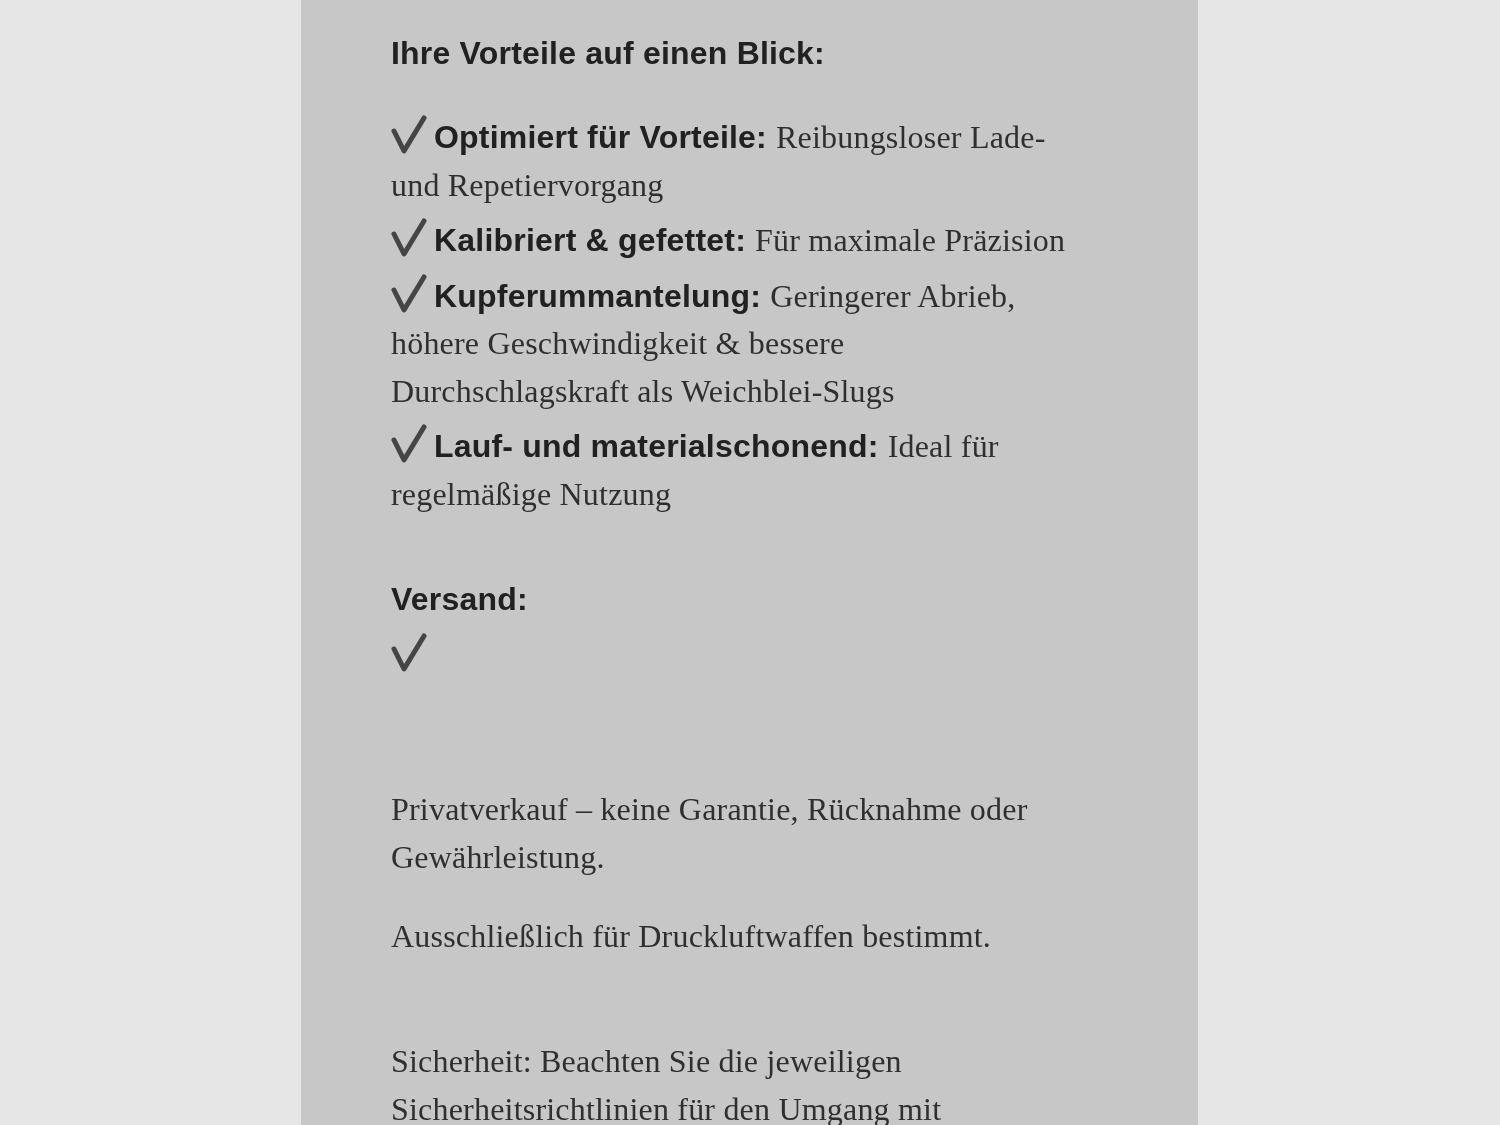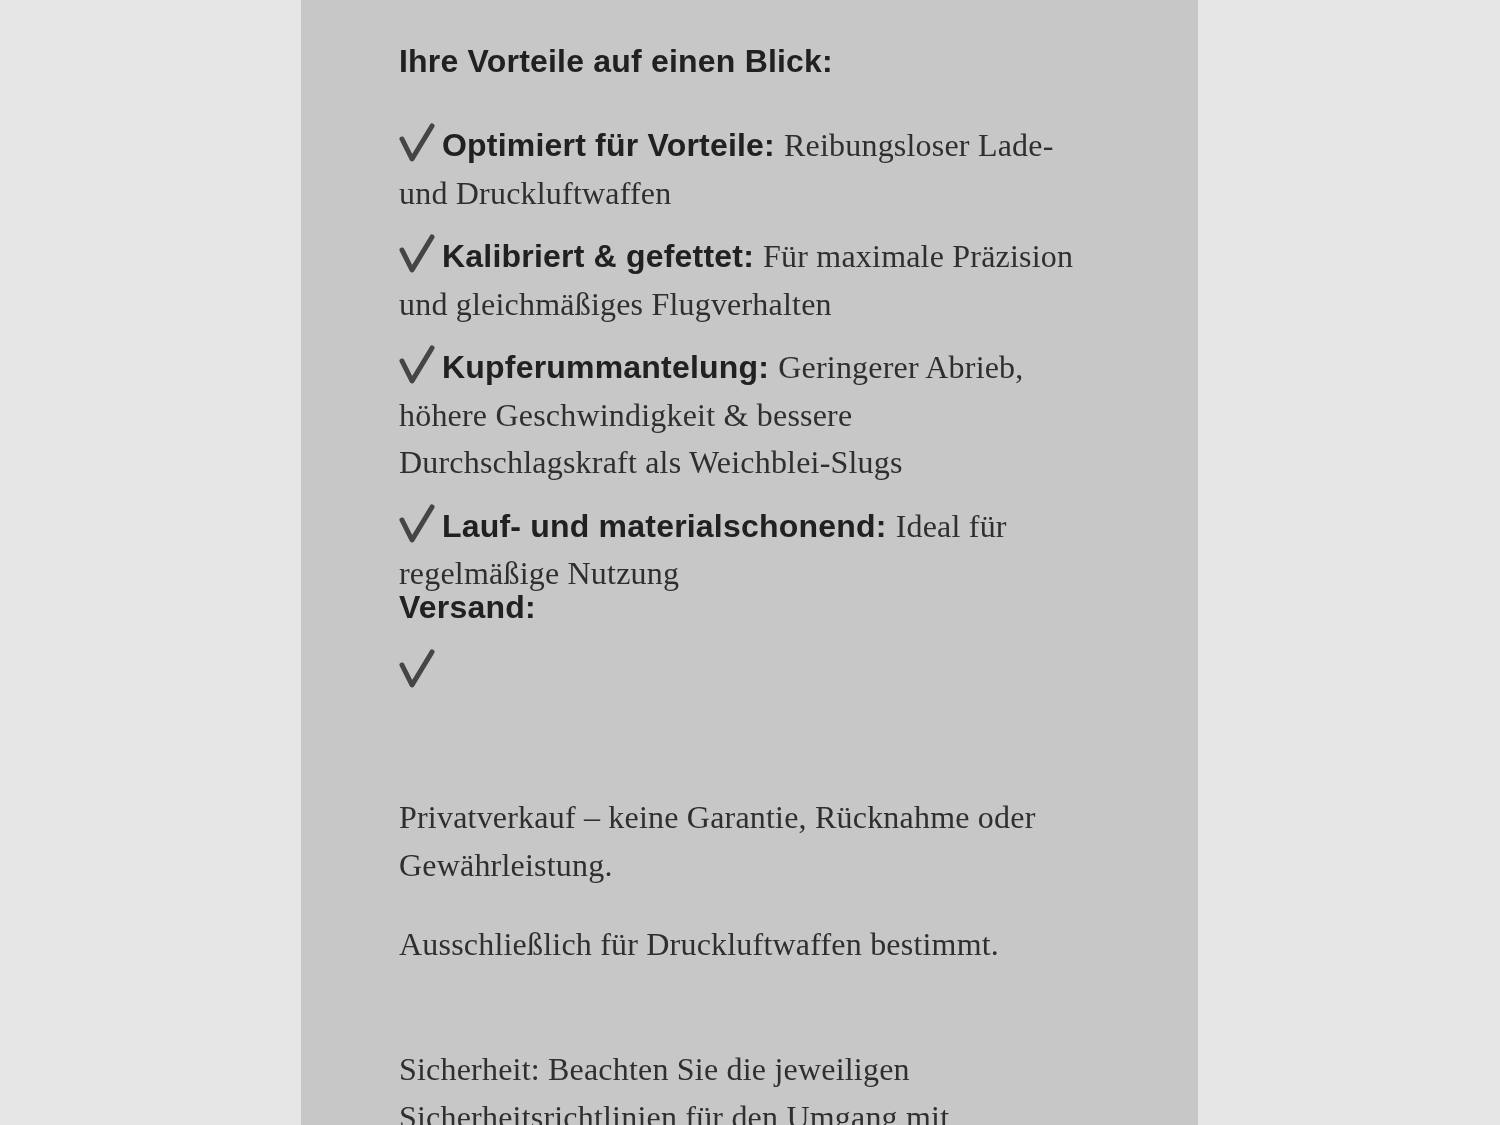--- a/index.html
+++ b/index.html
@@ -29,21 +29,21 @@
   .block {
     position: absolute;
     left: 383px;
     width: 815px;
     font-size: 32px;
     line-height: 47.5px;
     letter-spacing: 0.2px;
     color: #2f2f2f;
   }
   .block p, .block h2 {
-    margin: 16px;
+    margin: 8px;
     font-size: 32px;
     line-height: 47.5px;
     font-weight: normal;
   }
   .bold, b, .block h2 {
     font-weight: bold;
     color: #212121;
   }
   .frag {
     white-space: nowrap;
@@ -68,24 +68,24 @@
 <div class="stage">
   <div class="panel"></div>
 
   <div class="block" style="top:22px">
     <h2>Ihre Vorteile auf einen Blick:</h2>
   </div>
 
   <div class="block" style="top:106px">
     <p><span class="check"><svg viewBox="0 0 36 42">
             <polyline points="3,17 13,37 33,4" fill="none" stroke="#454545" stroke-width="5" stroke-linecap="round" stroke-linejoin="round"></polyline>
-          </svg></span><b>Optimiert für Vorteile:</b> <span class="frag">Reibungsloser Lade-</span><br><span class="frag">und Druckluftwaffen</span></p>
+          </svg></span><b>Optimiert für Vorteile:</b> <span class="frag">Reibungsloser Lade-</span><br><span class="frag">und Repetiervorgang</span></p>
     <p><span class="check"><svg viewBox="0 0 36 42">
             <polyline points="3,17 13,37 33,4" fill="none" stroke="#454545" stroke-width="5" stroke-linecap="round" stroke-linejoin="round"></polyline>
-          </svg></span><b>Kalibriert &amp; gefettet:</b> <span class="frag">Für maximale Präzision</span><br><span class="frag">und gleichmäßiges Flugverhalten</span></p>
+          </svg></span><b>Kalibriert &amp; gefettet:</b> <span class="frag">Für maximale Präzision</span><br></p>
     <p><span class="check"><svg viewBox="0 0 36 42">
             <polyline points="3,17 13,37 33,4" fill="none" stroke="#454545" stroke-width="5" stroke-linecap="round" stroke-linejoin="round"></polyline>
           </svg></span><b>Kupferummantelung:</b> <span class="frag">Geringerer Abrieb,</span><br><span class="frag">höhere Geschwindigkeit &amp; bessere</span><br><span class="frag">Durchschlagskraft als Weichblei-Slugs</span></p>
     <p><span class="check"><svg viewBox="0 0 36 42">
             <polyline points="3,17 13,37 33,4" fill="none" stroke="#454545" stroke-width="5" stroke-linecap="round" stroke-linejoin="round"></polyline>
           </svg></span><b>Lauf- und materialschonend:</b> <span class="frag">Ideal für</span><br><span class="frag">regelmäßige Nutzung</span></p>
   </div>
 
   <div class="block" style="top:568px">
     <h2>Versand:</h2>

